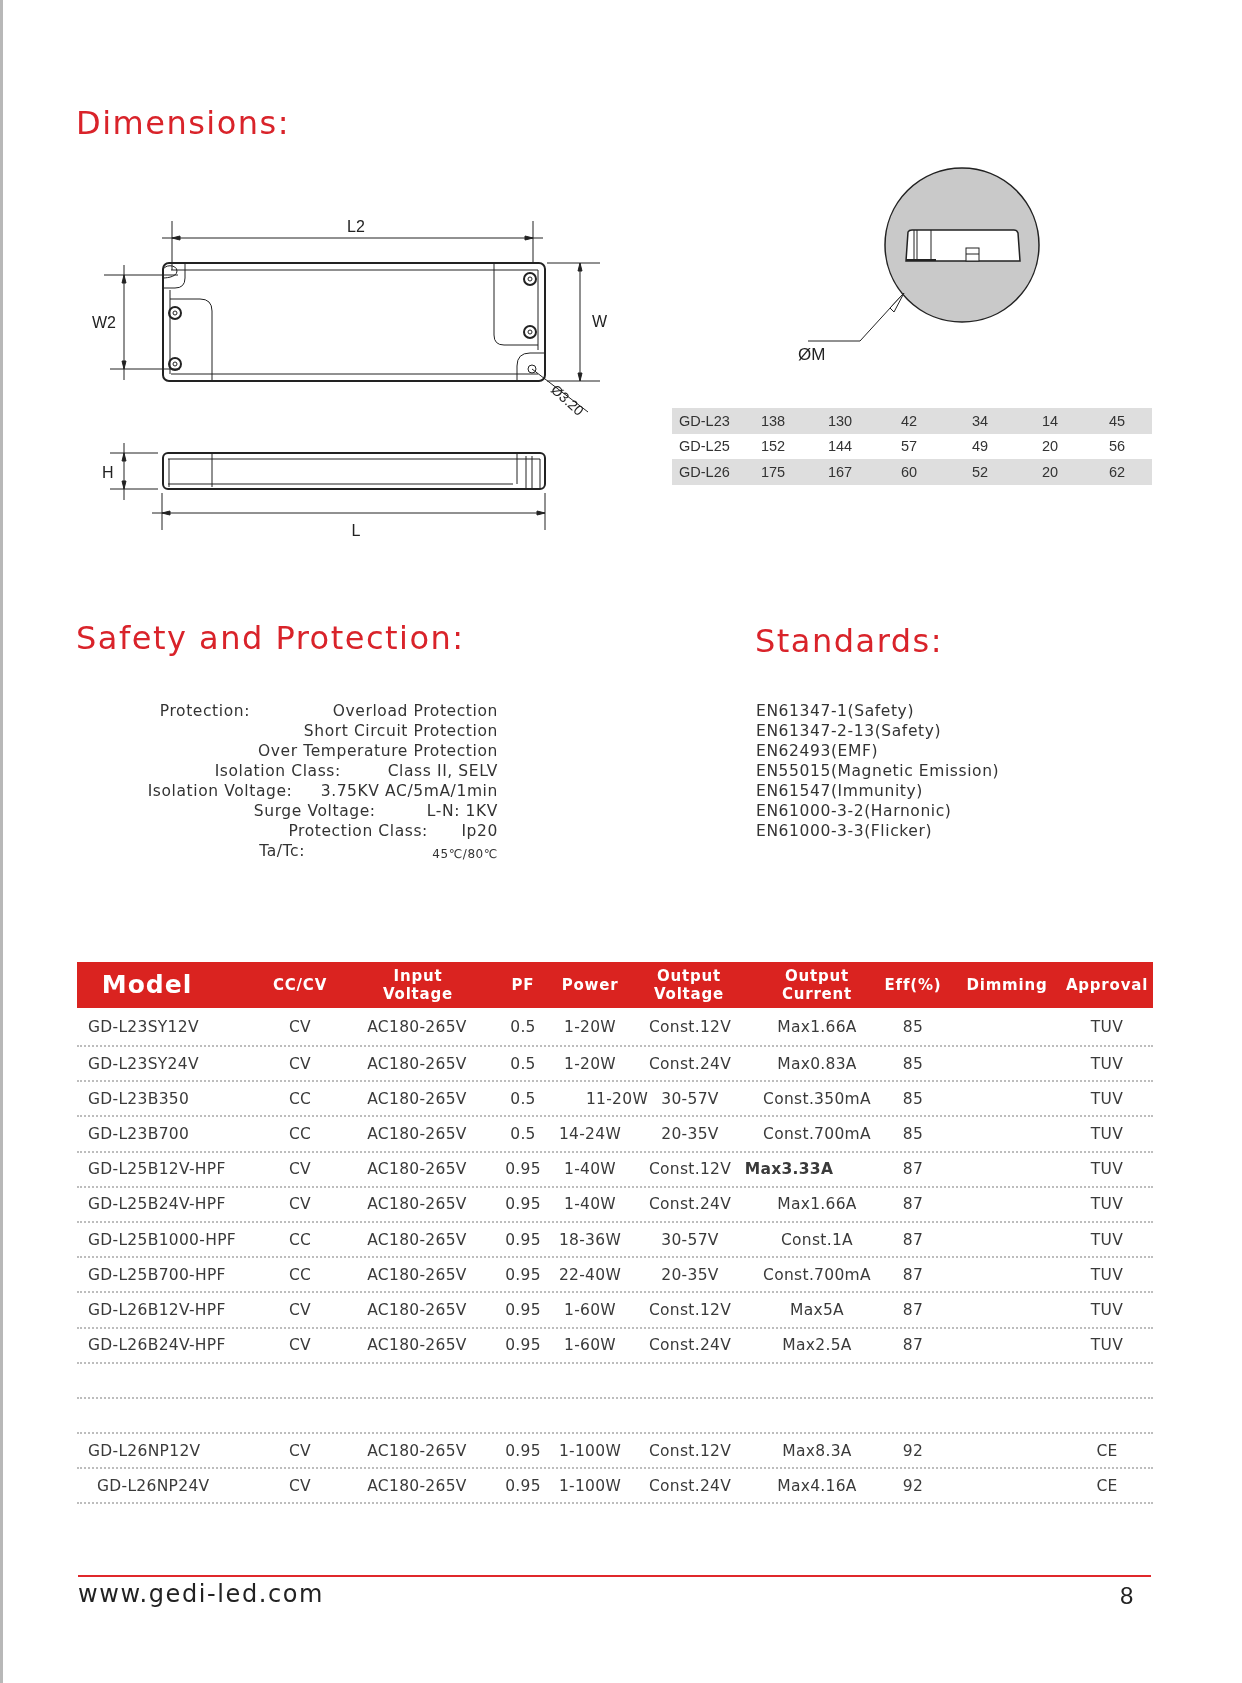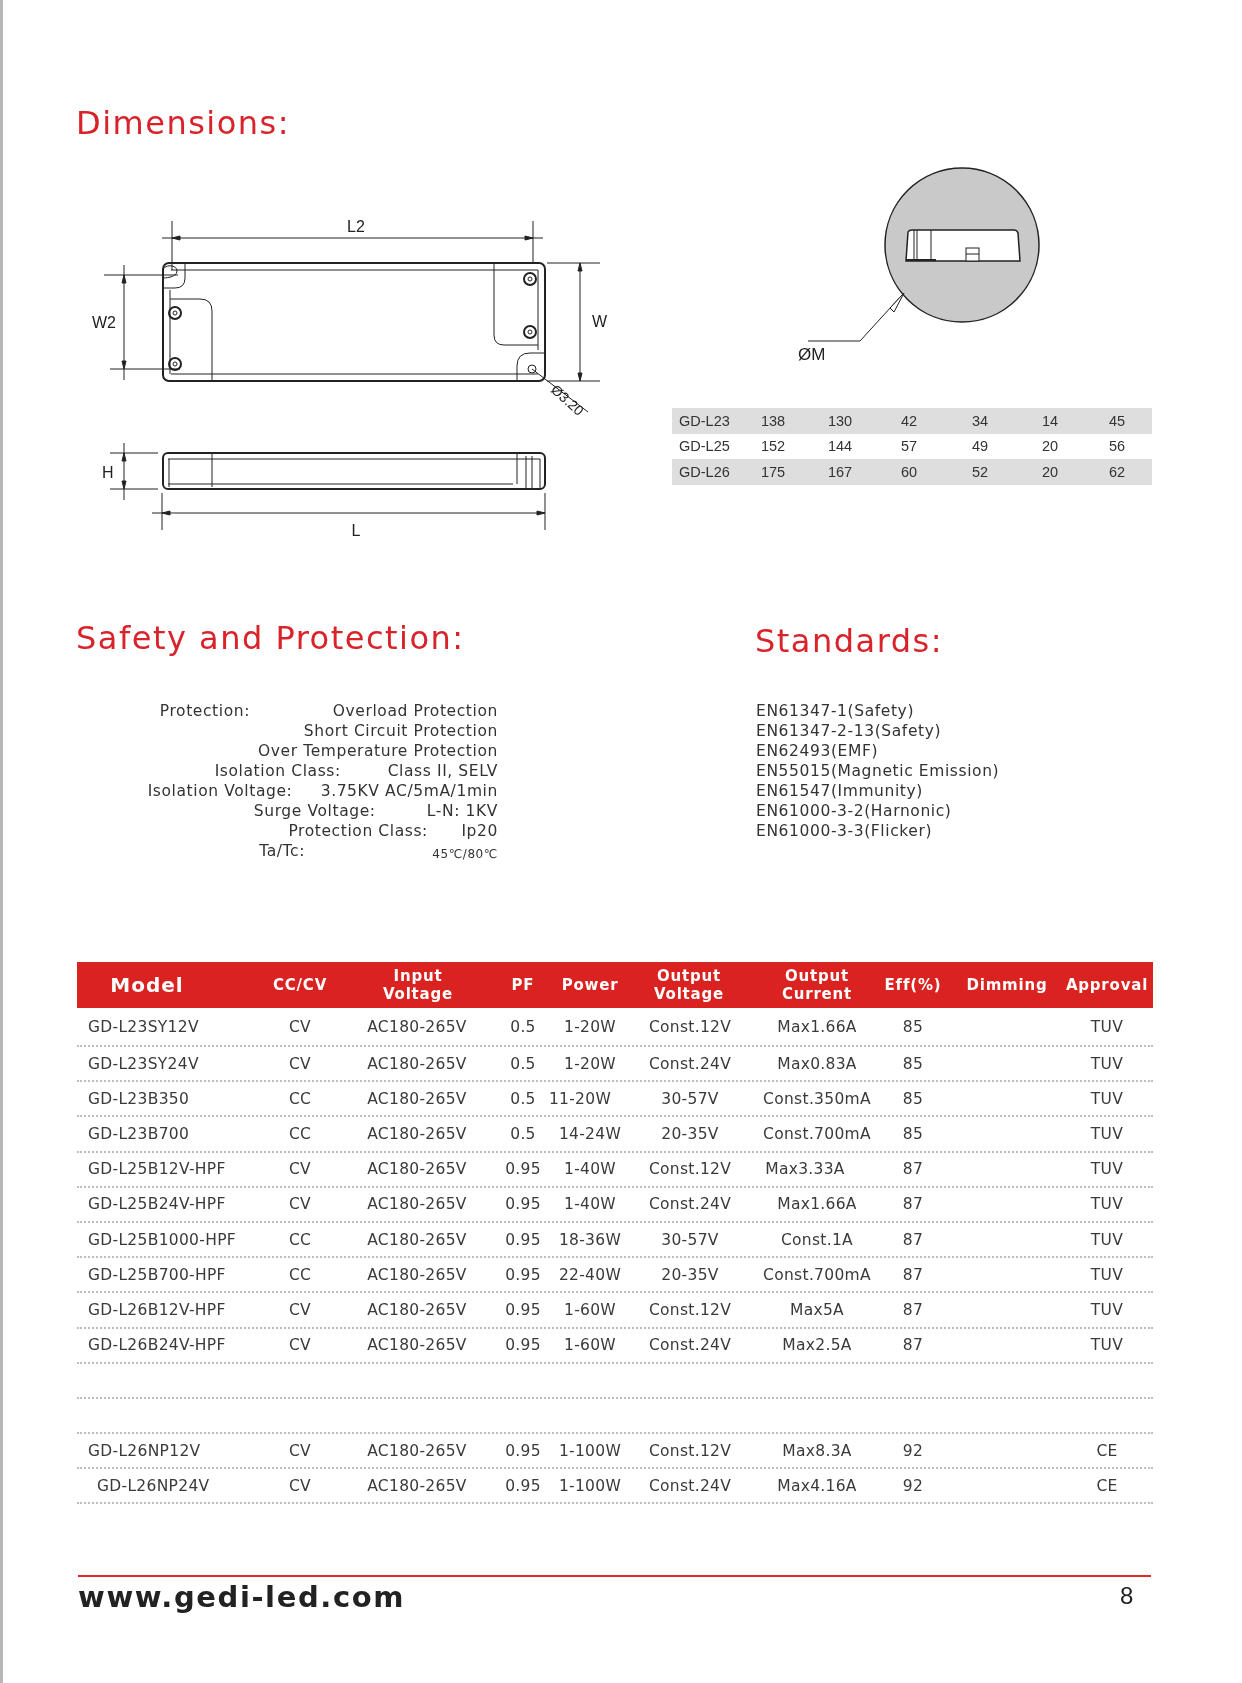--- a/index.html
+++ b/index.html
@@ -34,29 +34,29 @@
   
   .safety { position: absolute; left: 85px; top: 701px; }
   .safety-row { display: flex; justify-content: flex-end; }
   .safety-label { width: 173px; }
   .standards { position: absolute; left: 756px; top: 701px; }
 
   
   .ptable { position: absolute; left: 77px; top: 962px; width: 1076px; }
   .phead { position: relative; height: 46px; background: #da2320; color: #fff; font-family: "DejaVu Sans", sans-serif; font-weight: bold; }
   .phead .hc { position: absolute; top: 0; height: 46px; display: flex; align-items: center; justify-content: center; text-align: center; line-height: 18px; font-size: 15px; letter-spacing: 0.8px; }
-  .phead .hc.big { font-size: 20px; letter-spacing: 1px; }
+  .phead .hc.big { font-size: 25px; letter-spacing: 1px; }
   .prow { position: relative; height: 35.2px; border-bottom: 2px dotted #bdbdbd; font-family: "DejaVu Sans", sans-serif; font-size: 15.5px; color: #3a3a3a; letter-spacing: 0.3px; }
   .prow.first { height: 39px; }
   .prow .dc { position: absolute; top: 0; bottom: 0; display: flex; align-items: center; justify-content: center; }
   .prow .dc.model { justify-content: flex-start; }
 
   
   .footer-rule { position: absolute; left: 78px; top: 1575px; width: 1073px; height: 2px; background: #e0282b; }
-  .footer-url { position: absolute; left: 78px; top: 1580px; font-family: "DejaVu Sans", sans-serif; font-size: 29px; color: #222; letter-spacing: 1.6px; font-weight: bold; }
+  .footer-url { position: absolute; left: 78px; top: 1580px; font-family: "DejaVu Sans", sans-serif; font-size: 24px; color: #222; letter-spacing: 1.6px; }
   .footer-page { position: absolute; left: 1120px; top: 1582px; font-family: "Liberation Sans", sans-serif; font-size: 24px; color: #222; }
 </style>
 </head>
 <body>
 
 <div class="left-rule"></div>
 
 <div class="abs heading" style="left:76px; top:104px;">Dimensions:</div>
 
 <svg id="drawing" viewBox="0 0 540 350">
@@ -275,21 +275,21 @@
         <div class="dc" style="left: 684px; width: 112px;">Max0.83A</div>
         <div class="dc" style="left: 800px; width: 72px;">85</div>
         <div class="dc" style="left: 882px; width: 96px;"></div>
         <div class="dc" style="left: 984px; width: 92px;">TUV</div>
       </div>
       <div class="prow">
         <div class="dc model" style="left: 11px; width: 175px;">GD-L23B350</div>
         <div class="dc" style="left: 180px; width: 86px;">CC</div>
         <div class="dc" style="left: 280px; width: 120px;">AC180-265V</div>
         <div class="dc" style="left: 424px; width: 44px;">0.5</div>
-        <div class="dc" style="left: 460px; width: 86px; text-align: right;">11-20W</div>
+        <div class="dc" style="left: 497px; width: 86px; text-align: right;">11-20W</div>
         <div class="dc" style="left: 560px; width: 106px;">30-57V</div>
         <div class="dc" style="left: 684px; width: 112px;">Const.350mA</div>
         <div class="dc" style="left: 800px; width: 72px;">85</div>
         <div class="dc" style="left: 882px; width: 96px;"></div>
         <div class="dc" style="left: 984px; width: 92px;">TUV</div>
       </div>
       <div class="prow">
         <div class="dc model" style="left: 11px; width: 175px;">GD-L23B700</div>
         <div class="dc" style="left: 180px; width: 86px;">CC</div>
         <div class="dc" style="left: 280px; width: 120px;">AC180-265V</div>
@@ -301,21 +301,21 @@
         <div class="dc" style="left: 882px; width: 96px;"></div>
         <div class="dc" style="left: 984px; width: 92px;">TUV</div>
       </div>
       <div class="prow">
         <div class="dc model" style="left: 11px; width: 175px;">GD-L25B12V-HPF</div>
         <div class="dc" style="left: 180px; width: 86px;">CV</div>
         <div class="dc" style="left: 280px; width: 120px;">AC180-265V</div>
         <div class="dc" style="left: 424px; width: 44px;">0.95</div>
         <div class="dc" style="left: 470px; width: 86px;">1-40W</div>
         <div class="dc" style="left: 560px; width: 106px;">Const.12V</div>
-        <div class="dc" style="left: 672px; width: 112px;">Max3.33A</div>
+        <div class="dc" style="left: 656px; width: 112px; font-weight: bold;">Max3.33A</div>
         <div class="dc" style="left: 800px; width: 72px;">87</div>
         <div class="dc" style="left: 882px; width: 96px;"></div>
         <div class="dc" style="left: 984px; width: 92px;">TUV</div>
       </div>
       <div class="prow">
         <div class="dc model" style="left: 11px; width: 175px;">GD-L25B24V-HPF</div>
         <div class="dc" style="left: 180px; width: 86px;">CV</div>
         <div class="dc" style="left: 280px; width: 120px;">AC180-265V</div>
         <div class="dc" style="left: 424px; width: 44px;">0.95</div>
         <div class="dc" style="left: 470px; width: 86px;">1-40W</div>

